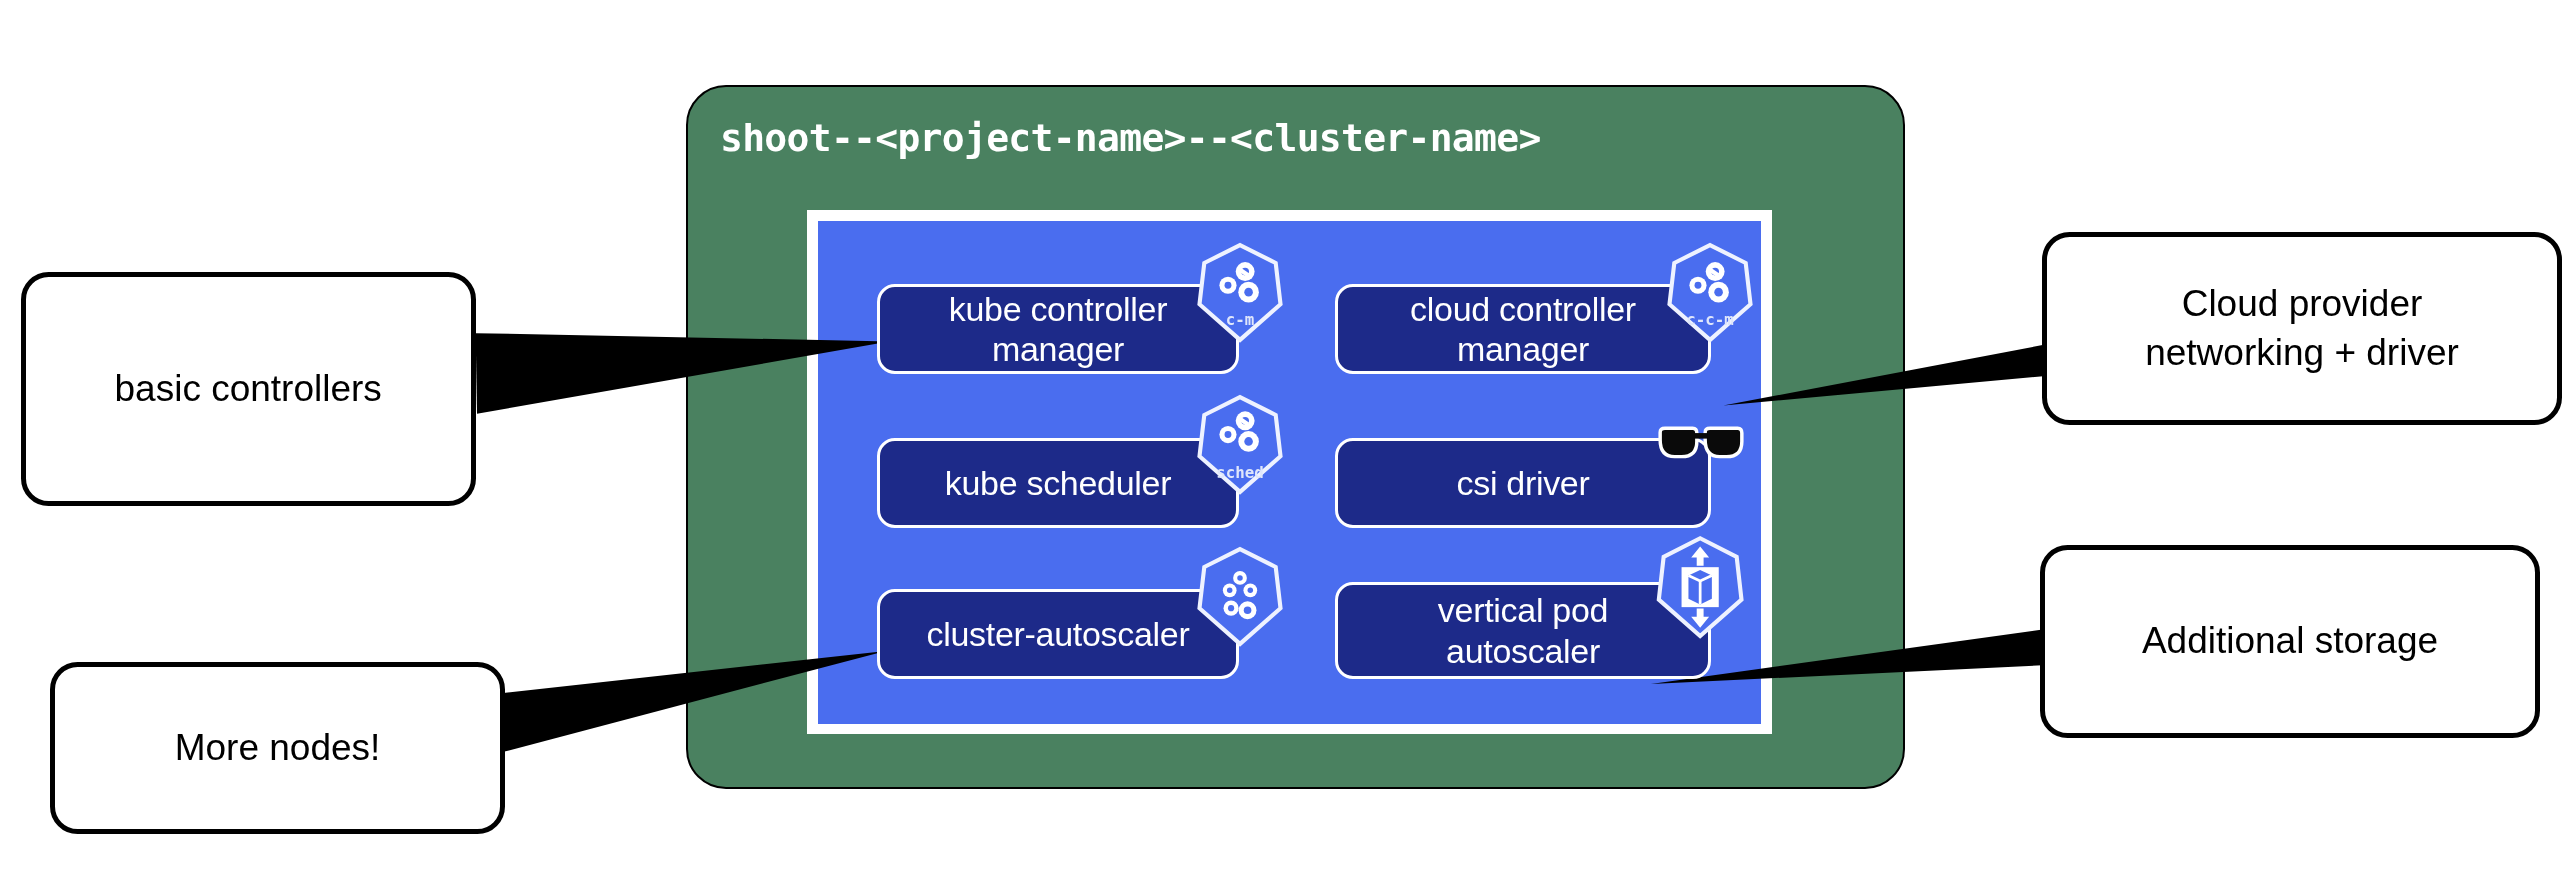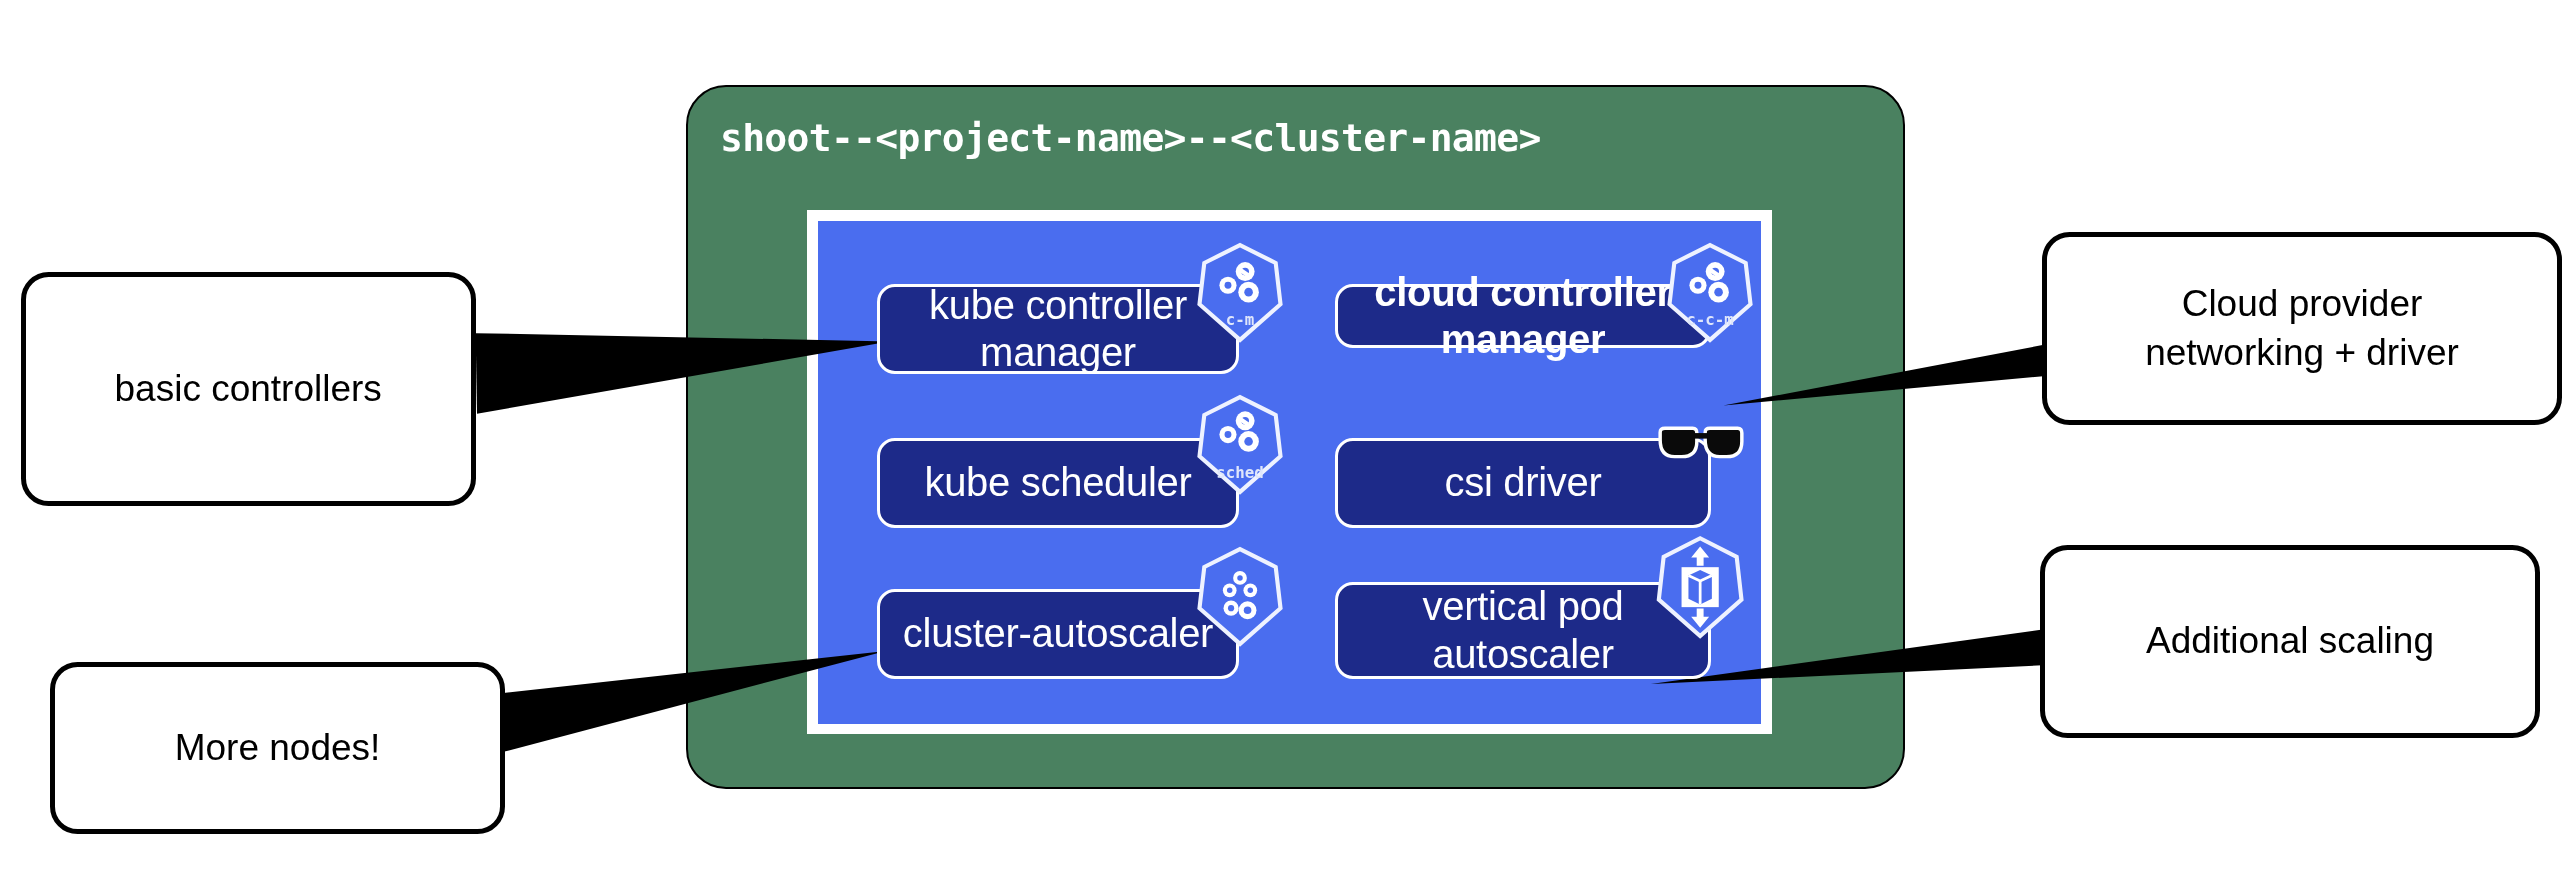--- a/index.html
+++ b/index.html
@@ -67,21 +67,21 @@
     position: absolute;
     background: #1d2a89;
     border: 3.4px solid #ffffff;
     border-radius: 18px;
     box-sizing: border-box;
     color: #ffffff;
     display: flex;
     align-items: center;
     justify-content: center;
     text-align: center;
-    font-size: 40px;
+    font-size: 34px;
     line-height: 1.18;
     letter-spacing: -0.3px;
     padding: 0 9.7px;
     z-index: 4;
   }
   .node span { display: block; }
 
   
   .k8s-icon {
     position: absolute;
@@ -152,21 +152,21 @@
     <path d="M 3020 905 L 2395 992 L 3022 962 Z" fill="#000000"></path>
   </svg>
 
   <div class="node" style="left:877px; top:284px; width:362px; height:90px;">
     <span>
       <span>kube controller</span>
       <span>manager</span>
     </span>
   </div>
 
-  <div class="node" style="left:1335px; top:284px; width:376px; height:64px;font-weight:bold;">
+  <div class="node" style="left:1335px; top:284px; width:376px; height:90px;">
     <span>
       <span>cloud controller</span>
       <span>manager</span>
     </span>
   </div>
 
   <div class="node" style="left:877px; top:438px; width:362px; height:90px;justify-content:center;">
     <span>
       <span>kube scheduler</span>
     </span>
@@ -281,18 +281,18 @@
   </div>
 
   <div class="callout" style="left:50px; top:662px; width:455px; height:172px;">
     <span>
       <span>More nodes!</span>
     </span>
   </div>
 
   <div class="callout" style="left:2040px; top:545px; width:500px; height:193px;">
     <span>
-      <span>Additional scaling</span>
+      <span>Additional storage</span>
     </span>
   </div>
 
 </div>
 
 
 </body></html>

